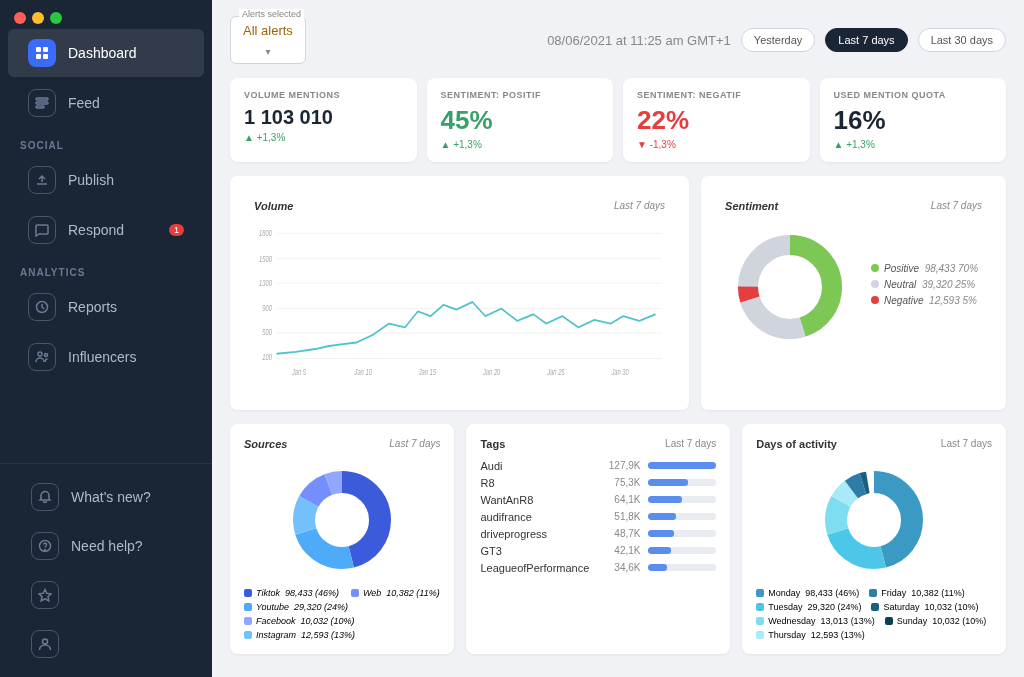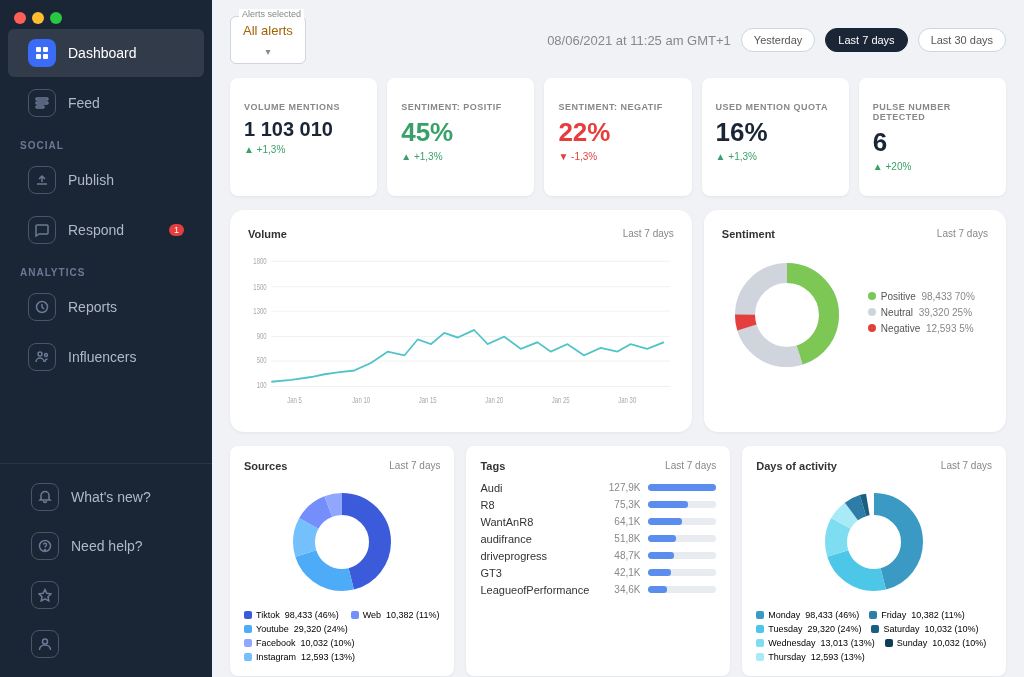--- a/index.html
+++ b/index.html
@@ -120,41 +120,42 @@
     
     .kpi-row {
       display: flex;
       gap: 10px;
       margin-bottom: 14px;
     }
     .kpi-card {
       flex: 1;
       background: #fff;
       border-radius: 8px;
-      padding: 24px 14px;
+      padding: 12px 14px;
       box-shadow: 0 1px 3px rgba(0,0,0,0.06);
     }
     .kpi-label { font-size: 9px; color: #888; font-weight: 600; letter-spacing: 0.5px; text-transform: uppercase; margin-bottom: 6px; }
     .kpi-value { font-size: 22px; font-weight: 700; color: #1a2535; line-height: 1.1; }
     .kpi-value.medium { font-size: 26px; }
     .kpi-change { font-size: 10px; margin-top: 4px; }
     .kpi-change.up { color: #38a169; }
     .kpi-change.down { color: #e53e3e; }
 
     
     .charts-row {
       display: flex;
       gap: 12px;
       margin-bottom: 14px;
     }
     .chart-card {
       background: #fff;
-      border-radius: 14px;
-      padding: 18px;
+      border-radius: 7px;
+      padding: 24px;
       box-shadow: 0 1px 3px rgba(0,0,0,0.06);
+      font-style: italic;
     }
     .chart-card.volume { flex: 1.6; }
     .chart-card.sentiment { flex: 1; }
     .chart-header {
       display: flex;
       justify-content: space-between;
       margin-bottom: 10px;
     }
     .chart-title { font-size: 11px; font-weight: 600; color: #333; }
     .chart-period { font-size: 10px; color: #888; }
@@ -172,21 +173,21 @@
     .bottom-row {
       display: flex;
       gap: 12px;
     }
     .bottom-card {
       background: #fff;
       border-radius: 8px;
       padding: 14px;
       box-shadow: 0 1px 3px rgba(0,0,0,0.06);
     }
-    .bottom-card.sources { flex: 1; }
+    .bottom-card.sources { flex: 1; font-style: italic; }
     .bottom-card.tags { flex: 1.2; }
     .bottom-card.days { flex: 1.2; }
 
     
     .tag-row { display: flex; align-items: center; gap: 8px; margin-bottom: 5px; font-size: 11px; }
     .tag-name { width: 110px; color: #333; font-weight: 500; }
     .tag-val { width: 42px; color: #888; font-size: 10px; text-align: right; }
     .tag-bar-bg { flex: 1; height: 7px; background: #e8ecf0; border-radius: 3px; overflow: hidden; }
     .tag-bar { height: 100%; background: #5b8dee; border-radius: 3px; }
 
@@ -341,25 +342,20 @@
     </div>
     <div class="kpi-card">
       <div class="kpi-label">SENTIMENT: NEGATIF</div>
       <div class="kpi-value medium" style="color:#e53e3e;">22%</div>
       <div class="kpi-change down">▼ <span>-1,3%</span></div>
     </div>
     <div class="kpi-card">
       <div class="kpi-label">USED MENTION QUOTA</div>
       <div class="kpi-value medium">16%</div>
       <div class="kpi-change up">▲ <span>+1,3%</span></div>
-    </div>
-    <div class="kpi-card">
-      <div class="kpi-label">PULSE NUMBER DETECTED</div>
-      <div class="kpi-value medium">6</div>
-      <div class="kpi-change up">▲ <span>+20%</span></div>
     </div>
   </div>
 
   <div class="charts-row">
 
     <div class="chart-card volume">
       <div class="chart-header">
         <span class="chart-title">Volume</span>
         <span class="chart-period">Last 7 days</span>
       </div>

